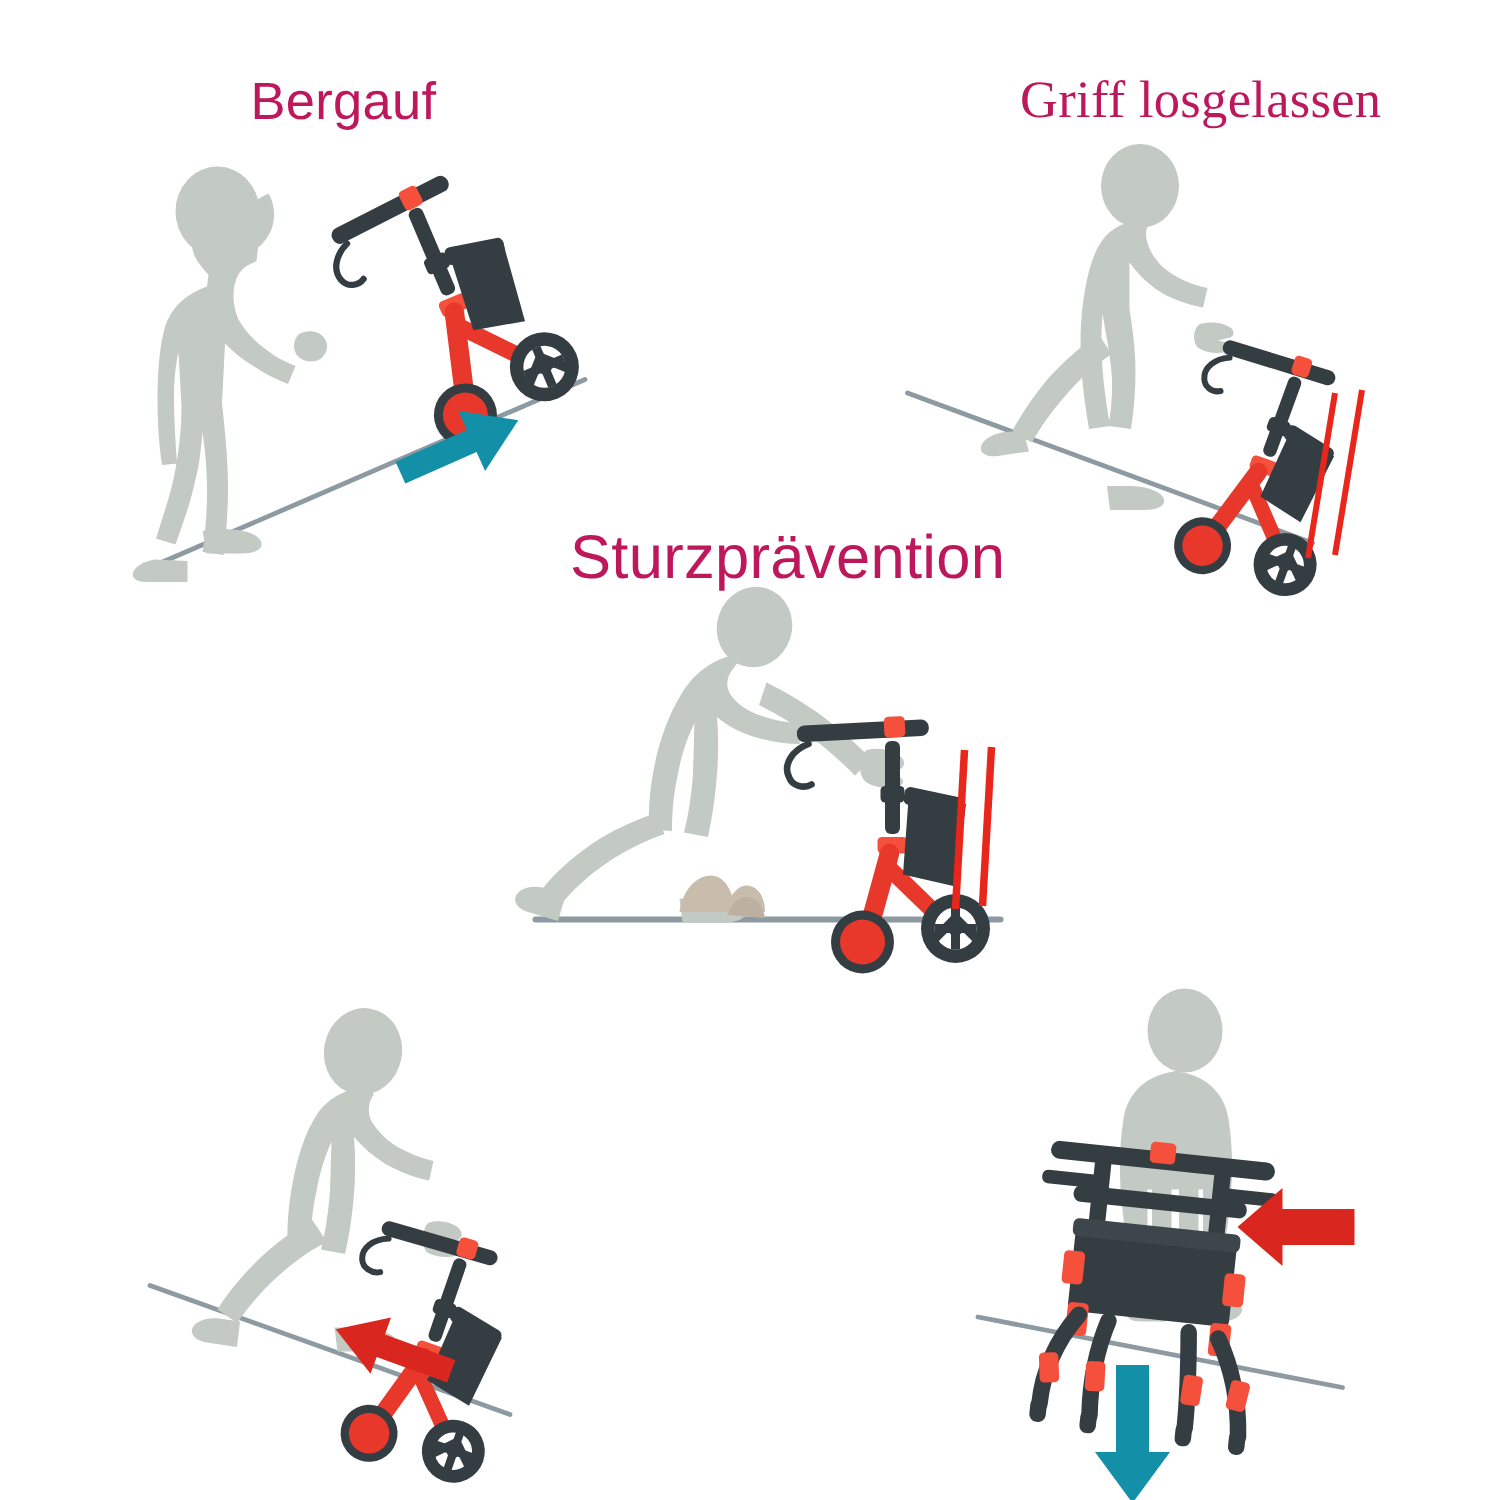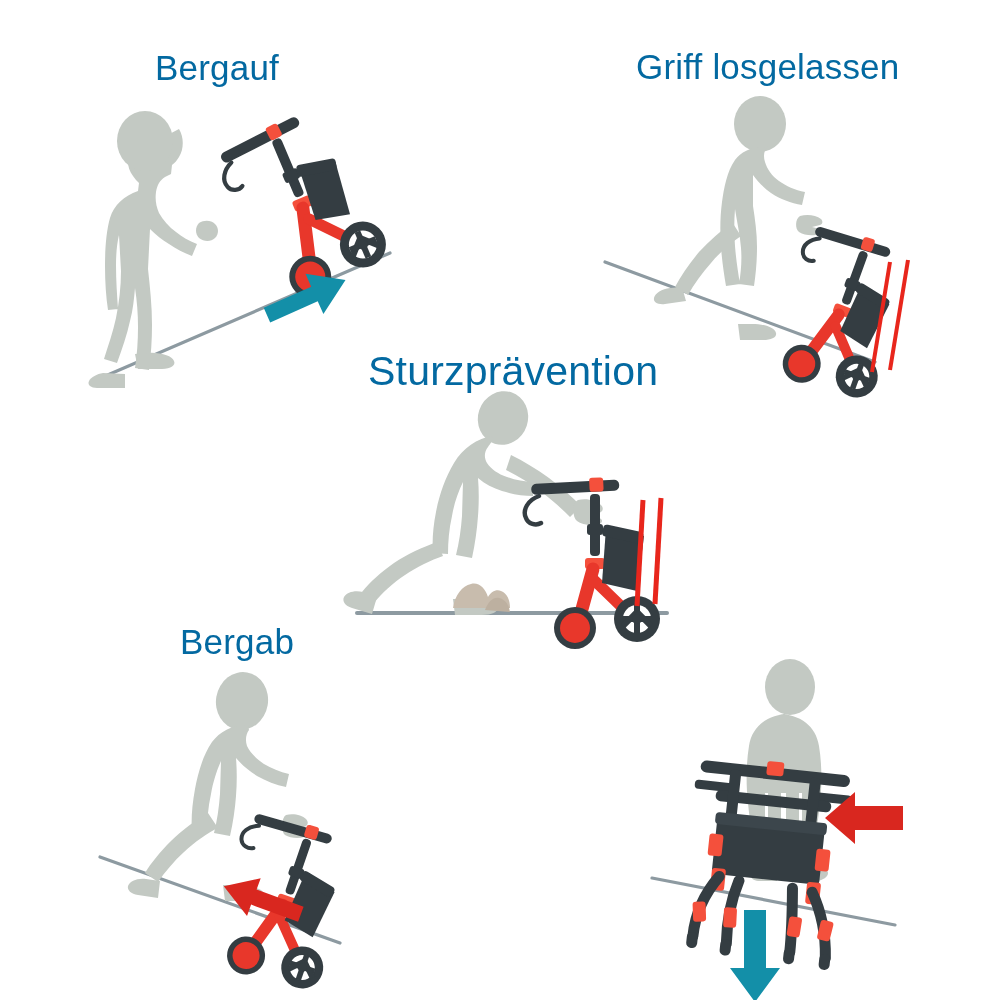--- a/index.html
+++ b/index.html
@@ -13,25 +13,26 @@
   }
   #poster {
     position: relative;
     width: 1000px;
     height: 1000px;
     background: #ffffff;
     overflow: hidden;
   }
   .label {
     position: absolute;
-    color: #0369a1;
+    color: #be185d;
     font-family: "Liberation Sans", sans-serif;
     font-weight: 400;
     white-space: nowrap;
     letter-spacing: 0.2px;
+    margin-left: 12px;
   }
   .label.panel-title { font-size: 35px; }
   .label.center-title { font-size: 41px; }
 
   .scene {
     position: absolute;
   }
   .scene svg { display: block; overflow: visible; }
 </style>
 </head>
@@ -94,21 +95,21 @@
         <circle cx="42" cy="150" r="21" fill="#343d42"></circle>
         <circle cx="42" cy="150" r="15" fill="#e8372b"></circle>
       </g>
 
       <g transform="translate(163,200) rotate(-24)">
         <path d="M0,14 L52,14 L52,0 L86,22 L52,44 L52,30 L0,30 Z" fill="#138fa8"></path>
       </g>
     </svg>
   </div>
 
-  <div class="label panel-title" style="left:636px; top:47px;">Griff losgelassen</div>
+  <div class="label panel-title" style="left:668px; top:47px;font-family:Liberation Serif, serif;">Griff losgelassen</div>
 
   <div class="scene" style="left:600px; top:100px;">
     <svg width="345" height="300" viewBox="0 0 345 300" aria-hidden="true">
 
       <line x1="5" y1="162" x2="275" y2="262" stroke="#8d9aa1" stroke-width="3.2" stroke-linecap="round"></line>
 
       <g fill="#c3c9c3">
         <ellipse cx="160" cy="24" rx="26" ry="28"></ellipse>
         <path d="M168,48 c-12,-3 -26,2 -33,12 c-8,11 -11,28 -13,42 c-2,15 -2,31 -1,45
                  c1,14 3,27 5,39 l14,-2 c-2,-12 -4,-25 -5,-38 c-1,-12 -1,-25 0,-37
@@ -215,21 +216,20 @@
         <circle cx="44" cy="148" r="15" fill="#e8372b"></circle>
       </g>
 
       <g stroke="#e8261c" stroke-width="5" stroke-linecap="butt">
         <line x1="308" y1="108" x2="302" y2="214"></line>
         <line x1="326" y1="106" x2="320" y2="212"></line>
       </g>
     </svg>
   </div>
 
-  <div class="label panel-title" style="left:180px; top:622px;">Bergab</div>
 
   <div class="scene" style="left:90px; top:665px;">
     <svg width="320" height="300" viewBox="0 0 320 300" aria-hidden="true">
 
       <line x1="10" y1="192" x2="250" y2="278" stroke="#8d9aa1" stroke-width="3.2" stroke-linecap="round"></line>
 
       <g fill="#c3c9c3">
         <ellipse cx="152" cy="36" rx="26" ry="29" transform="rotate(10 152 36)"></ellipse>
         <path d="M158,60 c-14,-1 -28,6 -36,17 c-9,13 -14,31 -17,47 c-3,16 -4,31 -3,44 l15,1
                  c0,-13 1,-27 4,-40 c2,-12 6,-24 10,-33 l-1,33 c-1,14 -3,27 -6,39 l16,3

